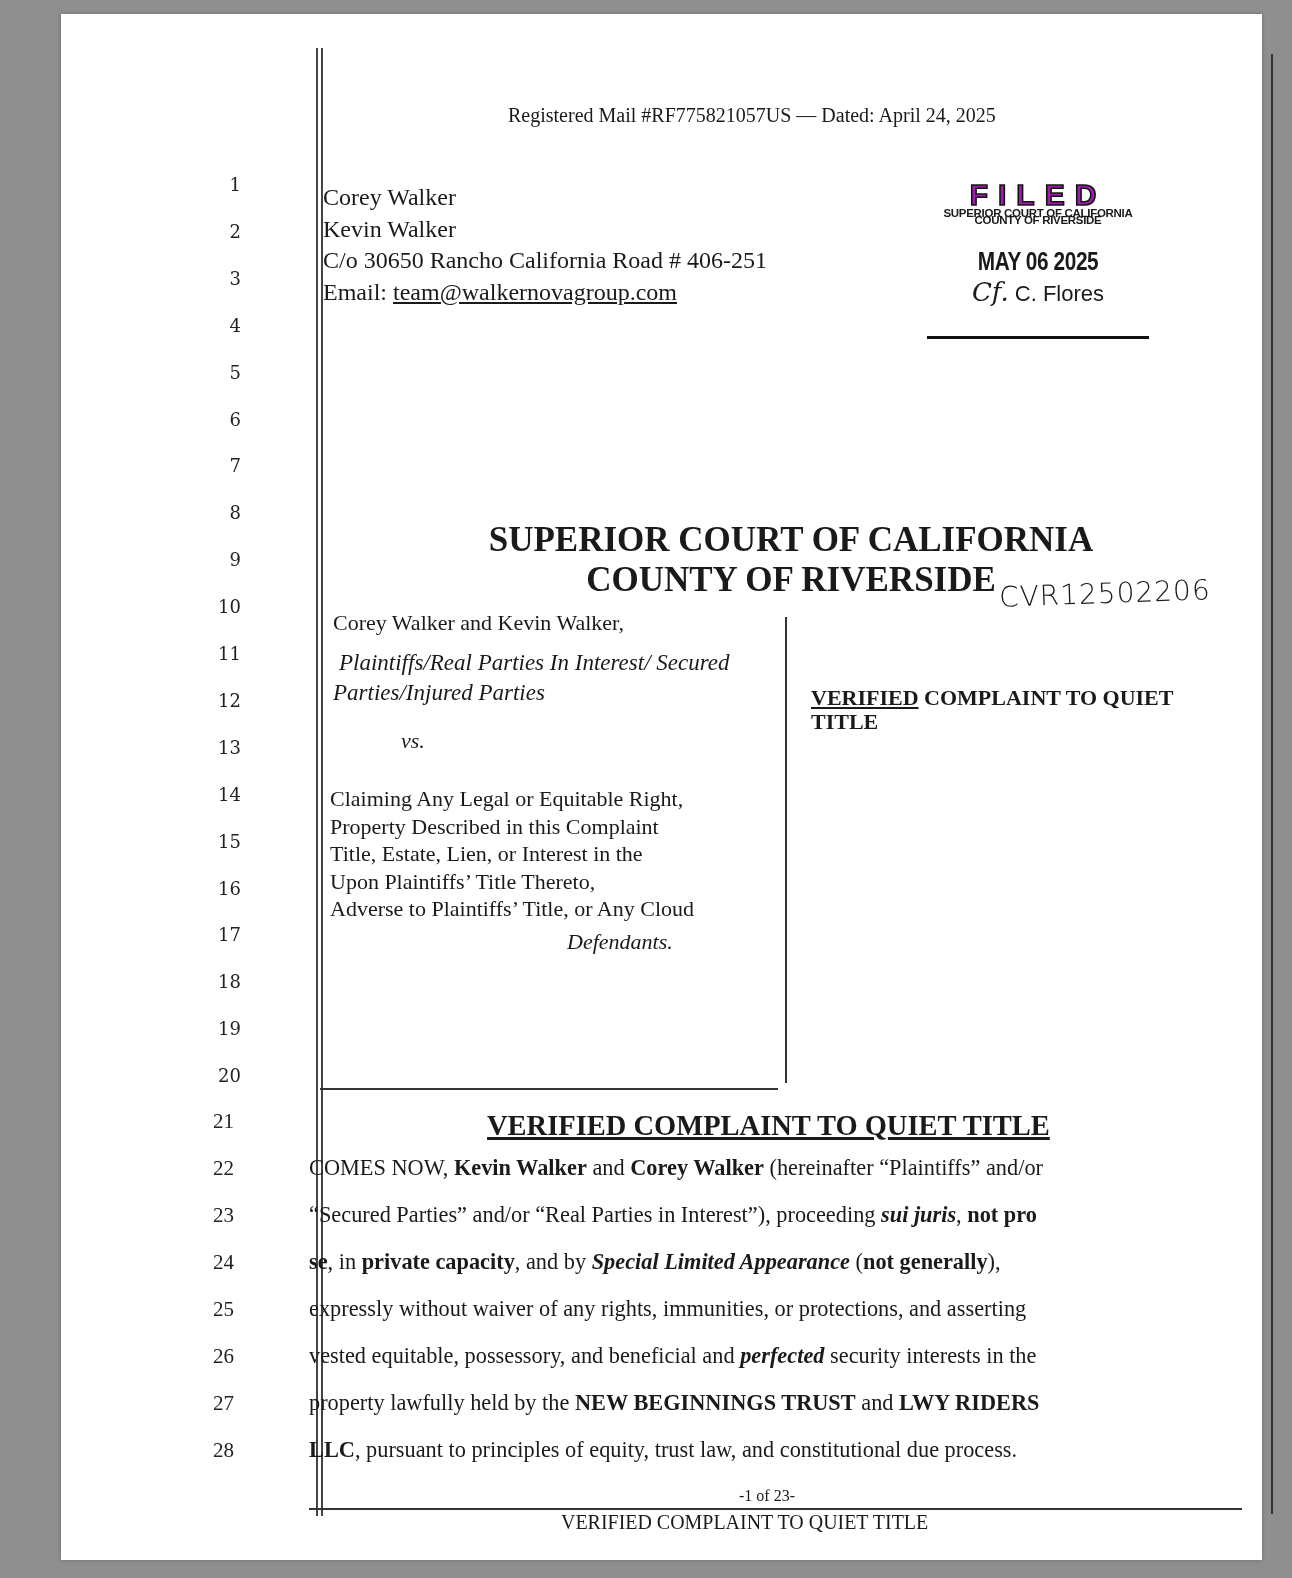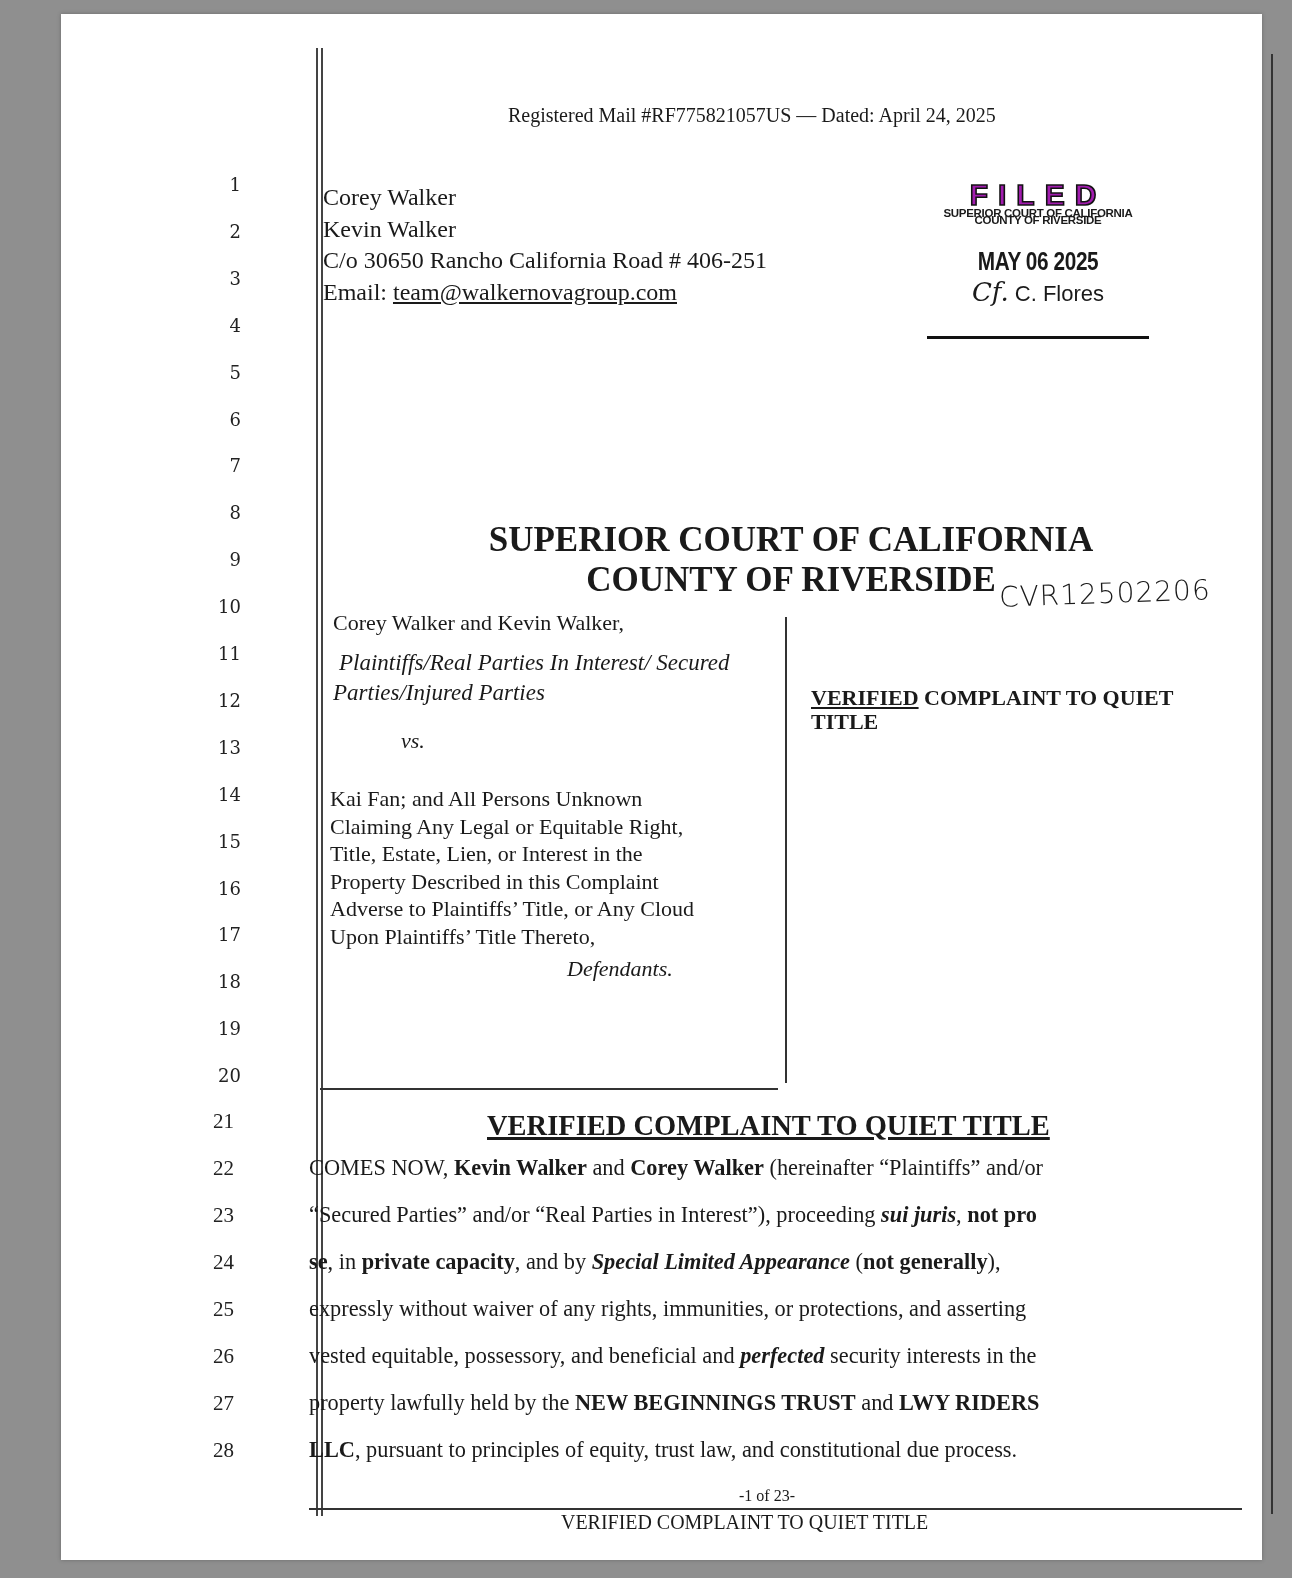--- a/index.html
+++ b/index.html
@@ -119,26 +119,25 @@
     <div>COUNTY OF RIVERSIDE</div>
   </div>
   <div class="abs case-hand">CVR12502206</div>
 
   <div class="abs caption-left">
     <div class="b" style="height:40px">Corey Walker and Kevin Walker,</div>
     <div class="it" style="padding-left:6px;height:30px;font-size:23px">Plaintiffs/Real Parties In Interest/ Secured</div>
     <div class="it" style="height:48px;font-size:23px">Parties/Injured Parties</div>
     <div class="it" style="padding-left:68px;height:57px">vs.</div>
     <div id="def-lines" class="b" style="line-height:27.5px; margin-left:-3px">
-        <div>Kai Fan; and All Persons Unknown</div>
         <div>Claiming Any Legal or Equitable Right,</div>
+        <div>Property Described in this Complaint</div>
         <div>Title, Estate, Lien, or Interest in the</div>
-        <div>Property Described in this Complaint</div>
+        <div>Upon Plaintiffs’ Title Thereto,</div>
         <div>Adverse to Plaintiffs’ Title, or Any Cloud</div>
-        <div>Upon Plaintiffs’ Title Thereto,</div>
       </div>
     <div class="it" style="padding-left:234px;margin-top:6px">Defendants.</div>
   </div>
   <div class="cap-div-v"></div>
   <div class="cap-div-h"></div>
 
   <div class="abs doc-type">
     <div><span class="u">VERIFIED</span><span> COMPLAINT TO QUIET</span></div>
     <div>TITLE</div>
   </div>

